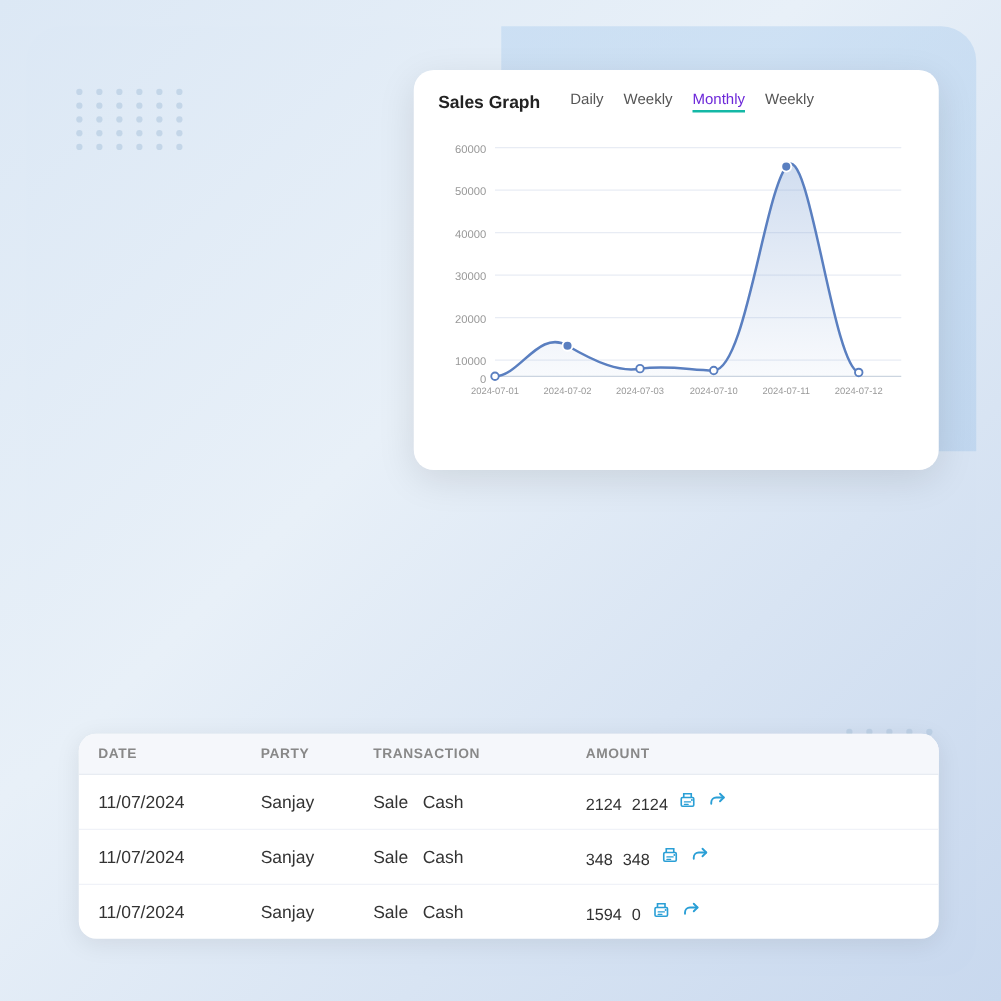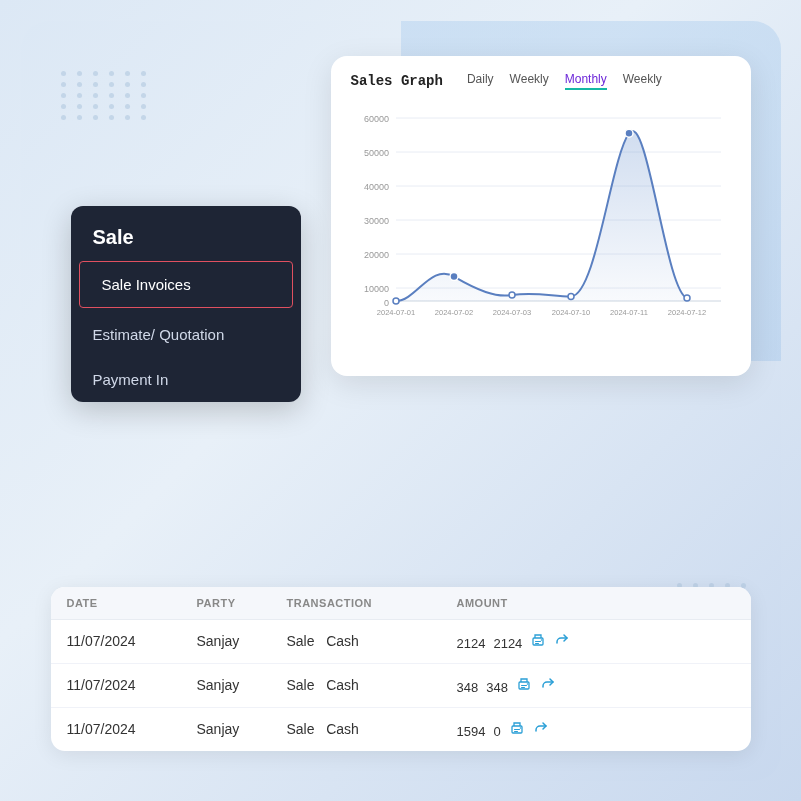--- a/index.html
+++ b/index.html
@@ -109,21 +109,20 @@
       display: flex;
       align-items: center;
       gap: 16px;
       margin-bottom: 8px;
     }
     .graph-title {
       font-size: 14px;
       font-weight: 700;
       color: #222;
       margin-right: 8px;
-      font-family: Liberation Mono, monospace;
     }
     .tab-btn {
       font-size: 12px;
       color: #555;
       cursor: pointer;
       padding-bottom: 2px;
       border-bottom: 2px solid transparent;
       background: none;
       border-top: none;
       border-left: none;
@@ -141,21 +140,21 @@
     }
     svg.chart {
       width: 100%;
       height: 100%;
     }
 
     
     .table-card {
       position: absolute;
       bottom: 30px;
-      left: 30px;
+      left: 42px;
       right: 30px;
       background: #fff;
       border-radius: 14px;
       box-shadow: 0 4px 20px rgba(0,0,0,0.08);
       overflow: hidden;
       z-index: 10;
     }
     .table-header {
       display: grid;
       grid-template-columns: 130px 90px 170px 180px;
@@ -251,32 +250,20 @@
       <div class="dot"></div>
     <div class="dot"></div>
       <div class="dot"></div>
       <div class="dot"></div>
       <div class="dot"></div>
       <div class="dot"></div>
   </div>
 
   <div class="blue-shape"></div>
 
-  <div class="sidebar">
-    <div class="sidebar-title">Sale</div>
-    <div class="sidebar-item active">
-      <span>Sale Invoices</span>
-    </div>
-    <div class="sidebar-item">
-      <span>Estimate/ Quotation</span>
-    </div>
-    <div class="sidebar-item">
-      <span>Payment In</span>
-    </div>
-  </div>
 
   <div class="graph-card">
     <div class="graph-header">
       <span class="graph-title">Sales Graph</span>
       <button class="tab-btn">Daily</button>
       <button class="tab-btn">Weekly</button>
       <button class="tab-btn active">Monthly</button>
       <button class="tab-btn">Weekly</button>
     </div>
     <div class="chart-area">

